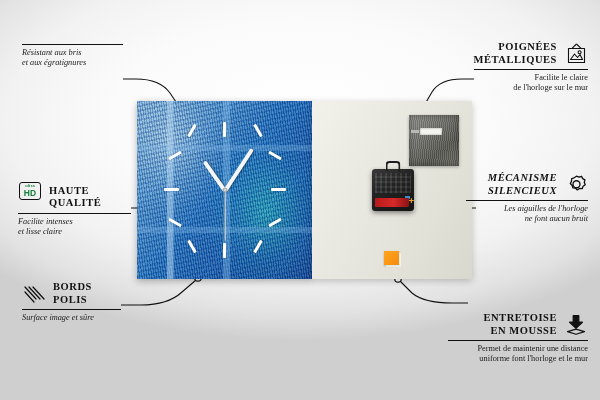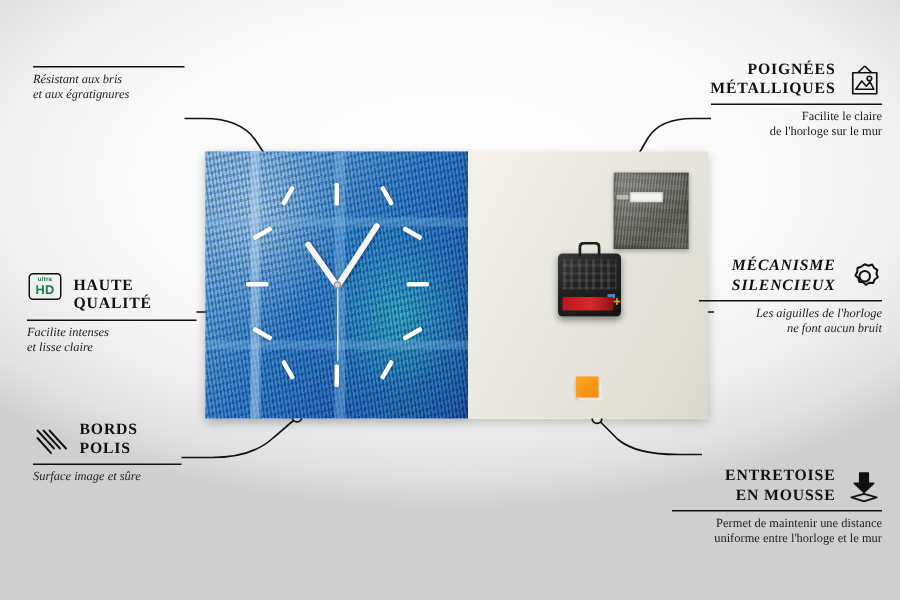--- a/index.html
+++ b/index.html
@@ -282,17 +282,17 @@
           <g fill="none" stroke="#111" stroke-width="1.2" stroke-linejoin="round">
             <path d="M8.2,1.5 L13.8,1.5 L13.8,8.2 L17.4,8.2 L11,14.2 L4.6,8.2 L8.2,8.2 Z" fill="#111"></path>
             <path d="M11,15.2 L19.5,17.6 L11,20.3 L2.5,17.6 Z"></path>
           </g>
         </svg>
       </span>
     </div>
     <div class="co-rule"></div>
     <div class="co-sub">
       <span>Permet de maintenir une distance</span><br>
-      <span>uniforme entre l'horloge et le mur</span>
+      <span>uniforme font l'horloge et le mur</span>
     </div>
   </div>
 
 </div>
 
 </body></html>

